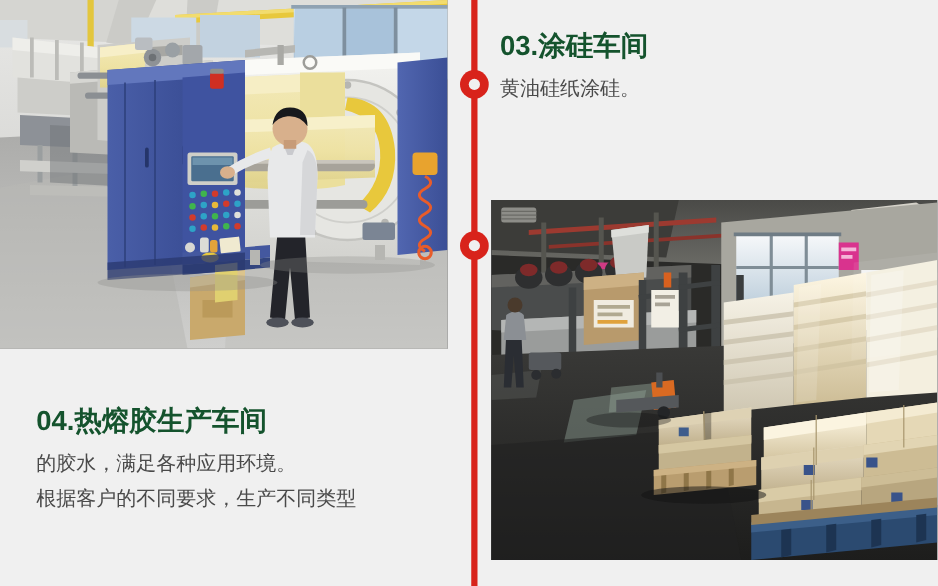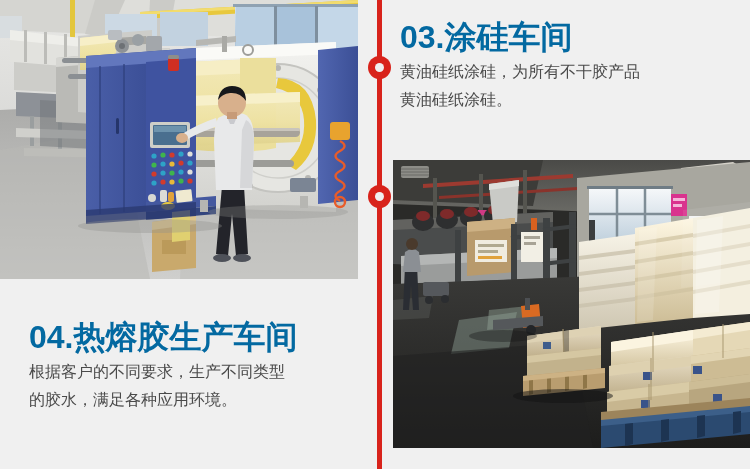--- a/index.html
+++ b/index.html
@@ -71,22 +71,22 @@
     height: 288px;
   }
   .photo svg { display: block; width: 100%; height: 100%; }
 
   
   .text-block { position: absolute; }
   #block-03 { left: 400px; top: 20px; width: 340px; }
   #block-04 { left: 29px;  top: 320px; width: 340px; }
 
   .block-title {
-    color: #0369a1;
-    font-size: 32px;
+    color: #14532d;
+    font-size: 22px;
     font-weight: bold;
     line-height: 34px;
     letter-spacing: 0px;
     white-space: nowrap;
   }
   .block-body {
     color: #4a4a4a;
     font-size: 16px;
     line-height: 28px;
     margin-top: 4px;
@@ -339,30 +339,29 @@
     </svg>
   </div>
 
   <div class="timeline-line"></div>
   <div class="timeline-node" id="node-1"></div>
   <div class="timeline-node" id="node-2"></div>
 
   <div class="text-block" id="block-03">
     <div class="block-title">03.涂硅车间</div>
     <div class="block-body">
-      <div>黄油硅纸涂硅，为所有不干胶产品</div>
       <div>黄油硅纸涂硅。</div>
     </div>
   </div>
 
   <div class="text-block" id="block-04">
     <div class="block-title">04.热熔胶生产车间</div>
     <div class="block-body">
+      <div>的胶水，满足各种应用环境。</div>
       <div>根据客户的不同要求，生产不同类型</div>
-      <div>的胶水，满足各种应用环境。</div>
     </div>
   </div>
 
   <div class="photo" id="photo-warehouse">
     <svg viewBox="0 0 357 288" preserveAspectRatio="none">
       <defs>
         <linearGradient id="whFloor" x1="0" y1="0" x2="0" y2="1">
           <stop offset="0" stop-color="#3a3a38"></stop>
           <stop offset="1" stop-color="#1d1d1c"></stop>
         </linearGradient>

